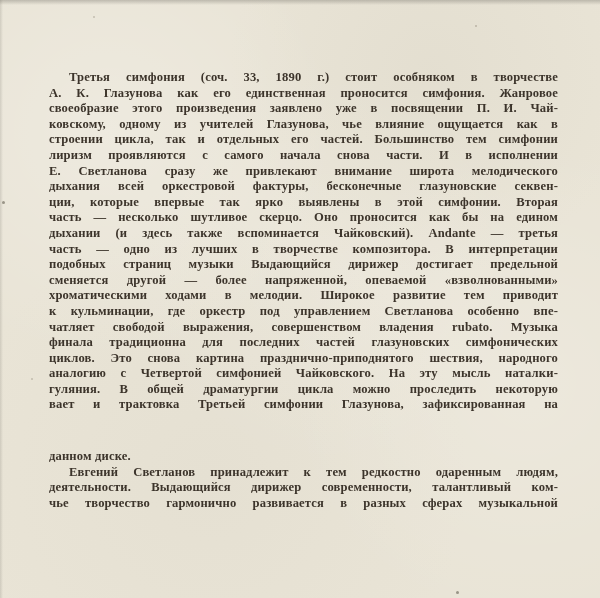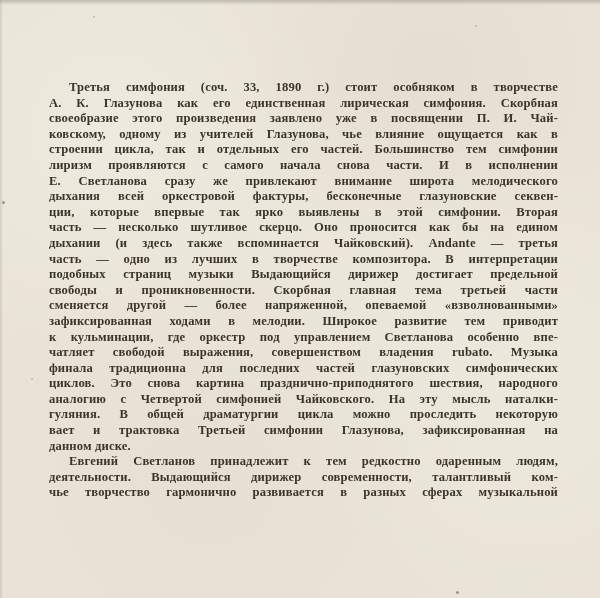--- a/index.html
+++ b/index.html
@@ -34,37 +34,38 @@
   .edge-left {
     position: absolute;
     top: 0; left: 0; bottom: 0;
     width: 3px;
     background: linear-gradient(to right, rgba(116,113,104,0.22), rgba(116,113,104,0));
     pointer-events: none;
   }
   .text-block {
     position: absolute;
     left: 49px;
-    top: 80px;
+    top: 70px;
     width: 509px;
     font-weight: bold;
     font-size: 12.6px;
     line-height: 15.6px;
     letter-spacing: 0.15px;
     color: #3c342b;
     text-rendering: optimizeLegibility;
   }
   .line {
     text-align: justify;
     text-align-last: justify;
     text-justify: inter-word;
   }
   .line.no-justify {
     text-align: left;
     text-align-last: left;
+    margin-top: 36px;
   }
   .line.indent {
     text-indent: 20px;
   }
   .speck {
     position: absolute;
     border-radius: 50%;
     background: rgba(88,82,70,0.55);
     pointer-events: none;
   }
@@ -75,35 +76,34 @@
   .speck.s5 { left: 31px;  top: 378px; width: 2px; height: 2px; background: rgba(120,113,98,0.35); }
 </style>
 </head>
 <body>
 
 <div class="page">
   <div class="edge-top"></div>
   <div class="edge-left"></div>
   <div class="text-block">
       <div class="line indent">Третья симфония (соч. 33, 1890 г.) стоит особняком в творчестве</div>
-      <div class="line">А. К. Глазунова как его единственная лирическая симфония. Скорбная</div>
+      <div class="line">А. К. Глазунова как его единственная проносится симфония. Жанровое</div>
       <div class="line">своеобразие этого произведения заявлено уже в посвящении П. И. Чай-</div>
       <div class="line">ковскому, одному из учителей Глазунова, чье влияние ощущается как в</div>
       <div class="line">строении цикла, так и отдельных его частей. Большинство тем симфонии</div>
       <div class="line">лиризм проявляются с самого начала снова части. И в исполнении</div>
       <div class="line">Е. Светланова сразу же привлекают внимание широта мелодического</div>
       <div class="line">дыхания всей оркестровой фактуры, бесконечные глазуновские секвен-</div>
       <div class="line">ции, которые впервые так ярко выявлены в этой симфонии. Вторая</div>
       <div class="line">часть — несколько шутливое скерцо. Оно проносится как бы на едином</div>
       <div class="line">дыхании (и здесь также вспоминается Чайковский). Andante — третья</div>
       <div class="line">часть — одно из лучших в творчестве композитора. В интерпретации</div>
       <div class="line">подобных страниц музыки Выдающийся дирижер достигает предельной</div>
-      <div class="line">свободы и проникновенности. Скорбная главная тема третьей части</div>
       <div class="line">сменяется другой — более напряженной, опеваемой «взволнованными»</div>
-      <div class="line">зафиксированная ходами в мелодии. Широкое развитие тем приводит</div>
+      <div class="line">хроматическими ходами в мелодии. Широкое развитие тем приводит</div>
       <div class="line">к кульминации, где оркестр под управлением Светланова особенно впе-</div>
       <div class="line">чатляет свободой выражения, совершенством владения rubato. Музыка</div>
       <div class="line">финала традиционна для последних частей глазуновских симфонических</div>
       <div class="line">циклов. Это снова картина празднично-приподнятого шествия, народного</div>
       <div class="line">аналогию с Четвертой симфонией Чайковского. На эту мысль наталки-</div>
       <div class="line">гуляния. В общей драматургии цикла можно проследить некоторую</div>
       <div class="line">вает и трактовка Третьей симфонии Глазунова, зафиксированная на</div>
       <div class="line no-justify">данном диске.</div>
       <div class="line indent">Евгений Светланов принадлежит к тем редкостно одаренным людям,</div>
       <div class="line">деятельности. Выдающийся дирижер современности, талантливый ком-</div>

